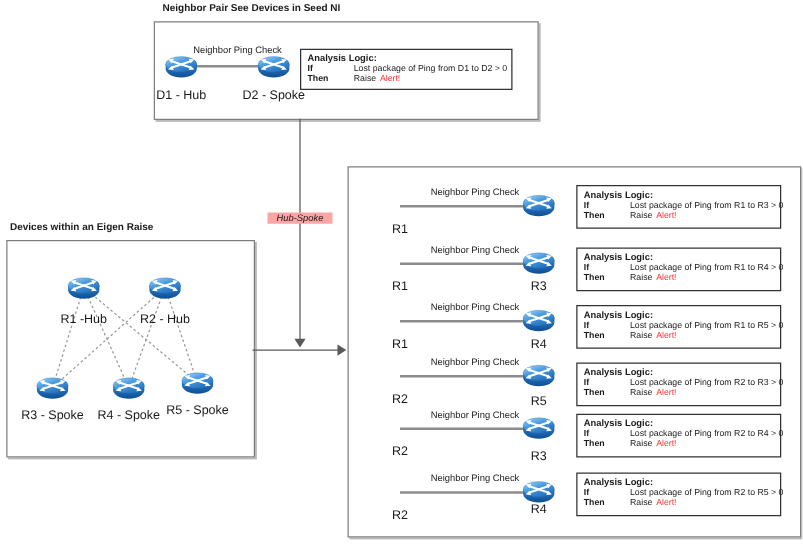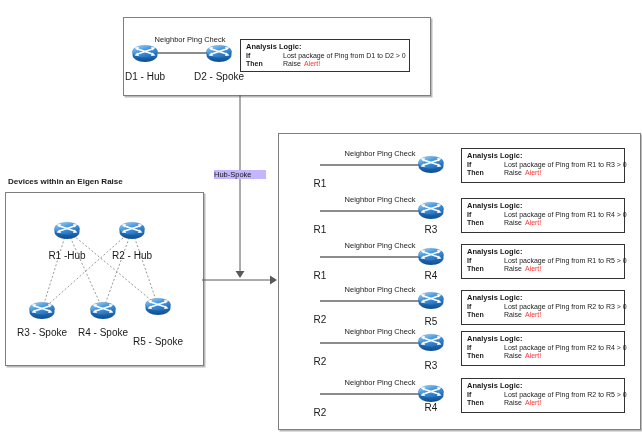--- a/index.html
+++ b/index.html
@@ -21,42 +21,43 @@
   .alert-text{color:#ff3333;margin-left:3px;}
   .ni-row{position:absolute;left:278px;width:361px;height:46px;}
   .ni-row .hline{left:42px;width:111px;top:23px;}
   .ni-row .npc-label{left:42px;width:120px;top:8px;}
   .ni-row .r-l{left:305px;top:12px;}
   .ni-row .r-r{left:138px;top:12px;}
   .ni-row .dev-left{left:12px;width:60px;top:37px;}
   .ni-row .dev-right{left:123px;width:60px;top:37px;margin-top:46px;}
   .ni-row .analysis-box{left:183px;width:164px;height:35px;box-sizing:border-box;}
   .overlay-svg{position:absolute;left:0;top:0;pointer-events:none;}
-  .hub-spoke-label{position:absolute;left:214px;top:170px;width:52px;background:#c4b5fd;
-    font-size:7.5px;text-align:left;white-space:nowrap;}
+  .hub-spoke-label{position:absolute;left:214px;top:170px;width:52px;background:#fca5a5;
+    font-size:7.5px;text-align:center;white-space:nowrap;font-style:italic;}
 </style>
 </head>
 <body>
 
 <div id="canvas">
 
   <svg width="0" height="0" style="position:absolute" aria-hidden="true">
     <defs>
       <linearGradient id="rtr-top" x1="0" y1="0" x2="0.7" y2="1">
         <stop offset="0" stop-color="#a6d9f8"></stop>
         <stop offset="0.45" stop-color="#4b9be0"></stop>
         <stop offset="1" stop-color="#1e6cb8"></stop>
       </linearGradient>
       <linearGradient id="rtr-body" x1="0" y1="0" x2="0" y2="1">
         <stop offset="0" stop-color="#2e7cc9"></stop>
         <stop offset="1" stop-color="#0e4e92"></stop>
       </linearGradient>
     </defs>
   </svg>
 
+  <div class="section-title" style="left:130px;top:2px;">Neighbor Pair See Devices in Seed NI</div>
   <div class="gbox" style="left:123px;top:17px;width:306px;height:77px;"></div>
   <div class="hline" style="left:145px;top:52px;width:74px;"></div>
   <div class="npc-label" style="left:140px;top:35px;width:100px;">Neighbor Ping Check</div>
   <div class="router router-static" style="left:130px;top:42px;">
       <svg viewBox="0 0 60 44">
         <path d="M5 19 L5 26 C5 33.5 16 40 30 40 C44 40 55 33.5 55 26 L55 19 Z" fill="url(#rtr-body)"></path>
         <ellipse cx="30" cy="19" rx="25" ry="12.5" fill="url(#rtr-top)" stroke="#1b62a8" stroke-width="0.5"></ellipse>
         <g fill="#ffffff" stroke="none">
           <polygon points="9,11 18,10 15,17"></polygon>
           <polygon points="51,11 42,10 45,17"></polygon>
@@ -186,21 +187,21 @@
         <g stroke="#ffffff" stroke-width="3">
           <line x1="15" y1="14" x2="45" y2="24"></line>
           <line x1="45" y1="14" x2="15" y2="24"></line>
         </g>
       </svg>
     </div>
   <div class="dev-label" style="left:37px;top:250px;width:60px;">R1 -Hub</div>
   <div class="dev-label" style="left:102px;top:250px;width:60px;">R2 - Hub</div>
   <div class="dev-label" style="left:12px;top:327px;width:60px;">R3 - Spoke</div>
   <div class="dev-label" style="left:73px;top:327px;width:60px;">R4 - Spoke</div>
-  <div class="dev-label" style="left:128px;top:336px;width:60px;">R5 - Spoke</div>
+  <div class="dev-label" style="left:128px;top:323px;width:60px;">R5 - Spoke</div>
 
   <div class="gbox" style="left:278px;top:133px;width:361px;height:295px;"></div>
   <div id="member-rows">
   <div class="ni-row" style="top: 141px;">
     <div class="hline"></div>
     <div class="npc-label">Neighbor Ping Check</div>
     <div class="router r-l">
           <svg viewBox="0 0 60 44">
             <path d="M5 19 L5 26 C5 33.5 16 40 30 40 C44 40 55 33.5 55 26 L55 19 Z" fill="url(#rtr-body)"></path>
             <ellipse cx="30" cy="19" rx="25" ry="12.5" fill="url(#rtr-top)" stroke="#1b62a8" stroke-width="0.5"></ellipse>

